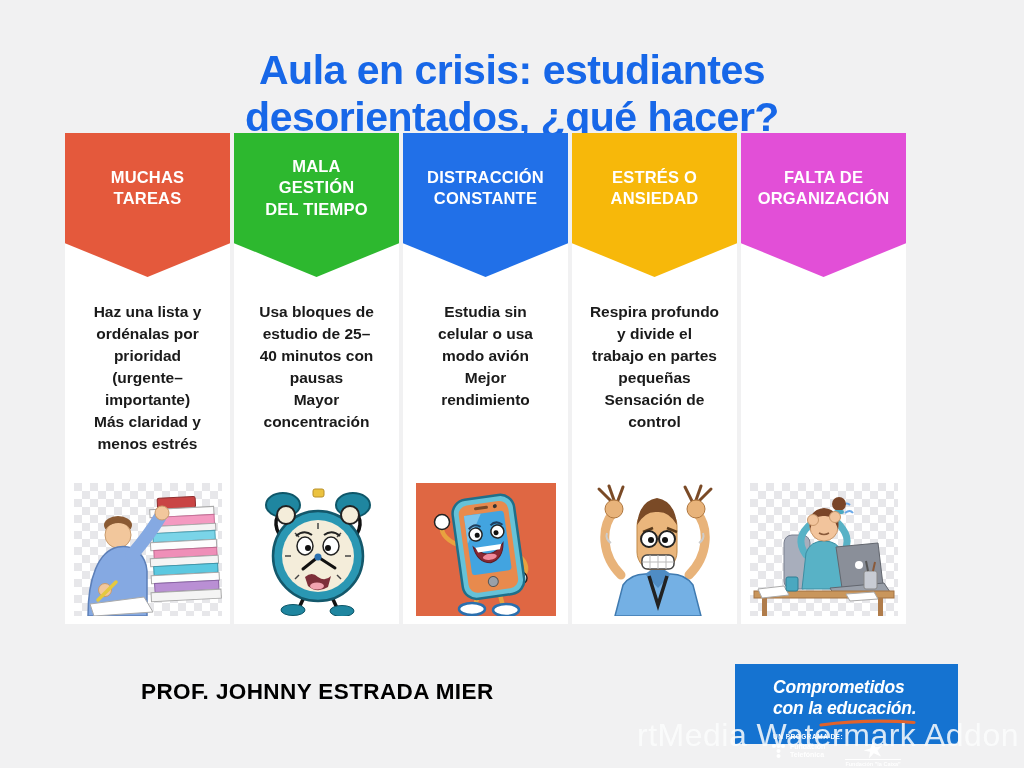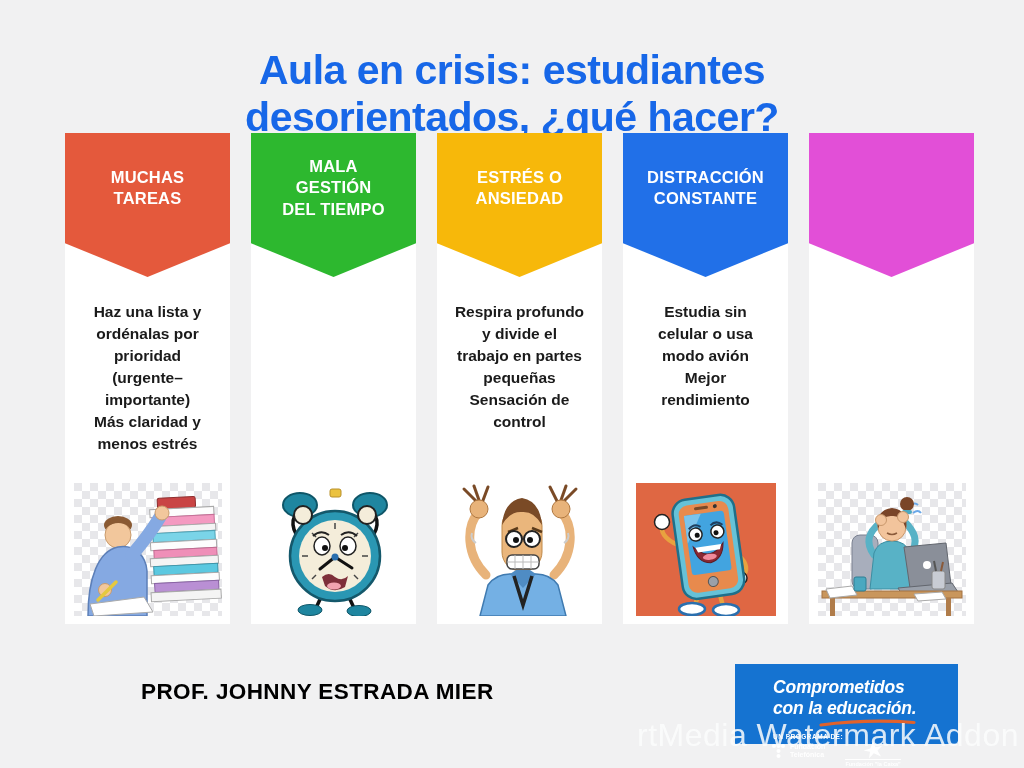--- a/index.html
+++ b/index.html
@@ -6,21 +6,21 @@
   body{
     width:1024px;height:768px;overflow:hidden;position:relative;
     background:#F1F1F2;
     font-family:"Liberation Sans",sans-serif;
   }
   .title{
     position:absolute;top:20px;left:0;width:100%;
     text-align:center;font-size:41px;font-weight:800;line-height:1.13;
     letter-spacing:-0.5px;white-space:pre-line;color:#1767E8;
   }
-  .cols{position:absolute;top:133px;left:65px;display:flex;gap:21px;}
+  .cols{position:absolute;top:133px;left:65px;display:flex;gap:4px;}
   .card{position:relative;width:165px;height:491px;background:#FFFFFF;}
   .ribbon{
     position:absolute;top:0;left:0;width:100%;height:144px;
     background:var(--ribbon,#888);
     clip-path:polygon(0 0,100% 0,100% 76.5%,50% 100%,0 76.5%);
   }
   .ribbon-label{
     position:absolute;top:0;left:0;width:100%;height:110px;
     display:flex;align-items:center;justify-content:center;
     color:#fff;font-weight:800;font-size:16.5px;line-height:1.28;
@@ -115,20 +115,26 @@
         <line x1="24" y1="117" x2="42" y2="99" stroke="#E5C93F" stroke-width="3.5" stroke-linecap="round"></line>
       </svg>
     </div>
   </section>
 
   <section class="card" style="--ribbon: #2DB82F;">
     <div class="ribbon"></div>
     <div class="ribbon-label">MALA
 GESTIÓN
 DEL TIEMPO</div>
+    <div class="body-text">Usa bloques de
+estudio de 25–
+40 minutos con
+pausas
+Mayor
+concentración</div>
     <div class="illus">
       <svg viewBox="0 0 148 133">
         <line x1="62" y1="112" x2="56" y2="125" stroke="#111" stroke-width="3.5"></line>
         <line x1="88" y1="112" x2="94" y2="125" stroke="#111" stroke-width="3.5"></line>
         <ellipse cx="50" cy="127" rx="12" ry="5.5" fill="#1F86A0" stroke="#0F5668"></ellipse>
         <ellipse cx="99" cy="128" rx="12" ry="5.5" fill="#1F86A0" stroke="#0F5668"></ellipse>
         <rect x="70" y="6" width="11" height="8" rx="2" fill="#EBC23F" stroke="#B8902A"></rect>
         <ellipse cx="40" cy="22" rx="17" ry="12" fill="#1F86A0" stroke="#0F5668" stroke-width="2"></ellipse>
         <ellipse cx="110" cy="22" rx="17" ry="12" fill="#1F86A0" stroke="#0F5668" stroke-width="2"></ellipse>
         <path d="M44 60 C30 48 30 34 40 28" stroke="#111" stroke-width="3.5" fill="none"></path>
@@ -151,68 +157,20 @@
         <ellipse cx="88" cy="63" rx="8" ry="9" fill="#FFF" stroke="#222" stroke-width="1.5"></ellipse>
         <circle cx="65" cy="65" r="3" fill="#111"></circle>
           <circle cx="85" cy="65" r="3" fill="#111"></circle>
         <line x1="75" y1="74" x2="60" y2="86" stroke="#111" stroke-width="3" stroke-linecap="round"></line>
         <line x1="75" y1="74" x2="92" y2="85" stroke="#111" stroke-width="3" stroke-linecap="round"></line>
         <circle cx="75" cy="74" r="3.5" fill="#2A6FAE"></circle>
         <path d="M62 94 Q69 88 75 94 Q82 99 88 93 L85 104 Q74 111 65 103 Z" fill="#7E2F3A"></path>
         <ellipse cx="74" cy="103" rx="7" ry="3.5" fill="#F2A3B0"></ellipse>
         <circle cx="43" cy="32" r="9" fill="#F4EDDA" stroke="#222" stroke-width="2"></circle>
         <circle cx="107" cy="32" r="9" fill="#F4EDDA" stroke="#222" stroke-width="2"></circle>
-      </svg>
-    </div>
-  </section>
-
-  <section class="card" style="--ribbon: #F7B80A;">
-    <div class="ribbon"></div>
-    <div class="ribbon-label">ESTRÉS O
-ANSIEDAD</div>
-    <div class="body-text">Respira profundo
-y divide el
-trabajo en partes
-pequeñas
-Sensación de
-control</div>
-    <div class="illus">
-      <svg viewBox="0 0 148 133">
-        <g stroke="#7A4A26" stroke-width="3" stroke-linecap="round">
-          <line x1="34" y1="22" x2="18" y2="6"></line>
-            <line x1="34" y1="20" x2="28" y2="3"></line>
-            <line x1="36" y1="20" x2="42" y2="4"></line>
-          <line x1="114" y1="22" x2="130" y2="6"></line>
-            <line x1="114" y1="20" x2="120" y2="3"></line>
-            <line x1="112" y1="20" x2="104" y2="4"></line>
-        </g>
-        <path d="M40 92 C20 72 20 44 32 30" stroke="#E8B37A" stroke-width="9" fill="none" stroke-linecap="round"></path>
-        <path d="M108 92 C128 72 128 44 116 30" stroke="#E8B37A" stroke-width="9" fill="none" stroke-linecap="round"></path>
-        <circle cx="33" cy="26" r="9" fill="#E8B37A" stroke="#B07840"></circle>
-        <circle cx="115" cy="26" r="9" fill="#E8B37A" stroke="#B07840"></circle>
-        <path d="M30 60 Q24 56 26 50" stroke="#CCC" stroke-width="2" fill="none"></path>
-        <path d="M118 60 Q124 56 122 50" stroke="#CCC" stroke-width="2" fill="none"></path>
-        <rect x="56" y="24" width="40" height="64" rx="19" fill="#EAB67C" stroke="#C08948"></rect>
-        <path d="M56 42 Q58 18 76 15 Q94 18 96 42 Q88 28 76 29 Q64 28 56 42 Z" fill="#7A4A26"></path>
-        <path d="M62 49 L72 45" stroke="#5A3A1A" stroke-width="2.5"></path>
-        <path d="M86 45 L96 49" stroke="#5A3A1A" stroke-width="2.5"></path>
-        <circle cx="68" cy="56" r="8" fill="#FFF" stroke="#222" stroke-width="2"></circle>
-        <circle cx="86" cy="56" r="8" fill="#FFF" stroke="#222" stroke-width="2"></circle>
-        <circle cx="70" cy="57" r="3" fill="#111"></circle>
-          <circle cx="84" cy="57" r="3" fill="#111"></circle>
-        <rect x="61" y="72" width="32" height="14" rx="5" fill="#FFF" stroke="#444" stroke-width="1.5"></rect>
-        <g stroke="#BBB" stroke-width="1">
-          <line x1="61" y1="79" x2="93" y2="79"></line>
-          <line x1="69" y1="72" x2="69" y2="86"></line>
-            <line x1="77" y1="72" x2="77" y2="86"></line>
-            <line x1="85" y1="72" x2="85" y2="86"></line>
-        </g>
-        <path d="M34 133 L42 102 Q50 91 64 91 L90 91 Q104 91 112 102 L120 133 Z" fill="#74B0E4" stroke="#3F7AB0" stroke-width="1.5"></path>
-        <polygon points="64,91 77,105 90,91 84,87 70,87" fill="#4F8CC4"></polygon>
-        <path d="M68 93 L77 122 L86 93" stroke="#222" stroke-width="3.5" fill="none"></path>
       </svg>
     </div>
   </section>
 
   <section class="card" style="--ribbon: #2170E8;">
     <div class="ribbon"></div>
     <div class="ribbon-label">DISTRACCIÓN
 CONSTANTE</div>
     <div class="body-text">Estudia sin
 celular o usa
@@ -244,22 +202,72 @@
           <circle cx="63.5" cy="51" r="2.5" fill="#111"></circle>
             <circle cx="82.5" cy="51" r="2.5" fill="#111"></circle>
           <path d="M58 62 Q73 80 88 62 Q86 78 73 80 Q60 78 58 62 Z" fill="#8A2833" stroke="#5E1B22"></path>
           <path d="M60 63 L86 63 L84 68 L62 68 Z" fill="#FFF"></path>
           <ellipse cx="73" cy="74" rx="7" ry="3" fill="#F08A9A"></ellipse>
         </g>
       </svg>
     </div>
   </section>
 
+  <section class="card" style="--ribbon: #F7B80A;">
+    <div class="ribbon"></div>
+    <div class="ribbon-label">ESTRÉS O
+ANSIEDAD</div>
+    <div class="body-text">Respira profundo
+y divide el
+trabajo en partes
+pequeñas
+Sensación de
+control</div>
+    <div class="illus">
+      <svg viewBox="0 0 148 133">
+        <g stroke="#7A4A26" stroke-width="3" stroke-linecap="round">
+          <line x1="34" y1="22" x2="18" y2="6"></line>
+            <line x1="34" y1="20" x2="28" y2="3"></line>
+            <line x1="36" y1="20" x2="42" y2="4"></line>
+          <line x1="114" y1="22" x2="130" y2="6"></line>
+            <line x1="114" y1="20" x2="120" y2="3"></line>
+            <line x1="112" y1="20" x2="104" y2="4"></line>
+        </g>
+        <path d="M40 92 C20 72 20 44 32 30" stroke="#E8B37A" stroke-width="9" fill="none" stroke-linecap="round"></path>
+        <path d="M108 92 C128 72 128 44 116 30" stroke="#E8B37A" stroke-width="9" fill="none" stroke-linecap="round"></path>
+        <circle cx="33" cy="26" r="9" fill="#E8B37A" stroke="#B07840"></circle>
+        <circle cx="115" cy="26" r="9" fill="#E8B37A" stroke="#B07840"></circle>
+        <path d="M30 60 Q24 56 26 50" stroke="#CCC" stroke-width="2" fill="none"></path>
+        <path d="M118 60 Q124 56 122 50" stroke="#CCC" stroke-width="2" fill="none"></path>
+        <rect x="56" y="24" width="40" height="64" rx="19" fill="#EAB67C" stroke="#C08948"></rect>
+        <path d="M56 42 Q58 18 76 15 Q94 18 96 42 Q88 28 76 29 Q64 28 56 42 Z" fill="#7A4A26"></path>
+        <path d="M62 49 L72 45" stroke="#5A3A1A" stroke-width="2.5"></path>
+        <path d="M86 45 L96 49" stroke="#5A3A1A" stroke-width="2.5"></path>
+        <circle cx="68" cy="56" r="8" fill="#FFF" stroke="#222" stroke-width="2"></circle>
+        <circle cx="86" cy="56" r="8" fill="#FFF" stroke="#222" stroke-width="2"></circle>
+        <circle cx="70" cy="57" r="3" fill="#111"></circle>
+          <circle cx="84" cy="57" r="3" fill="#111"></circle>
+        <rect x="61" y="72" width="32" height="14" rx="5" fill="#FFF" stroke="#444" stroke-width="1.5"></rect>
+        <g stroke="#BBB" stroke-width="1">
+          <line x1="61" y1="79" x2="93" y2="79"></line>
+          <line x1="69" y1="72" x2="69" y2="86"></line>
+            <line x1="77" y1="72" x2="77" y2="86"></line>
+            <line x1="85" y1="72" x2="85" y2="86"></line>
+        </g>
+        <path d="M34 133 L42 102 Q50 91 64 91 L90 91 Q104 91 112 102 L120 133 Z" fill="#74B0E4" stroke="#3F7AB0" stroke-width="1.5"></path>
+        <polygon points="64,91 77,105 90,91 84,87 70,87" fill="#4F8CC4"></polygon>
+        <path d="M68 93 L77 122 L86 93" stroke="#222" stroke-width="3.5" fill="none"></path>
+      </svg>
+    </div>
+  </section>
+
   <section class="card" style="--ribbon: #E24FD7;">
     <div class="ribbon"></div>
+    <div class="ribbon-label">FALTA DE
+ORGANIZACIÓN</div>
     <div class="illus checker">
       <svg viewBox="0 0 148 133">
         <rect x="34" y="52" width="26" height="54" rx="8" fill="#A8AEBC" stroke="#7A8090"></rect>
         <path d="M92 24 Q96 18 100 22 M95 30 Q100 26 103 30" stroke="#6AA8E8" stroke-width="2" fill="none"></path>
         <circle cx="89" cy="21" r="7" fill="#7A4528"></circle>
         <rect x="84" y="27" width="10" height="4" rx="2" fill="#4AA8C0"></rect>
         <path d="M56 72 C46 58 52 48 62 40" stroke="#58B2C6" stroke-width="7" fill="none" stroke-linecap="round"></path>
         <path d="M92 72 C102 58 96 48 86 38" stroke="#58B2C6" stroke-width="7" fill="none" stroke-linecap="round"></path>
         <path d="M52 106 L56 70 Q60 58 74 58 Q88 58 92 70 L96 106 Z" fill="#58B2C6" stroke="#3C8EA2"></path>
         <circle cx="74" cy="44" r="14" fill="#F2C49C" stroke="#C9986C"></circle>

